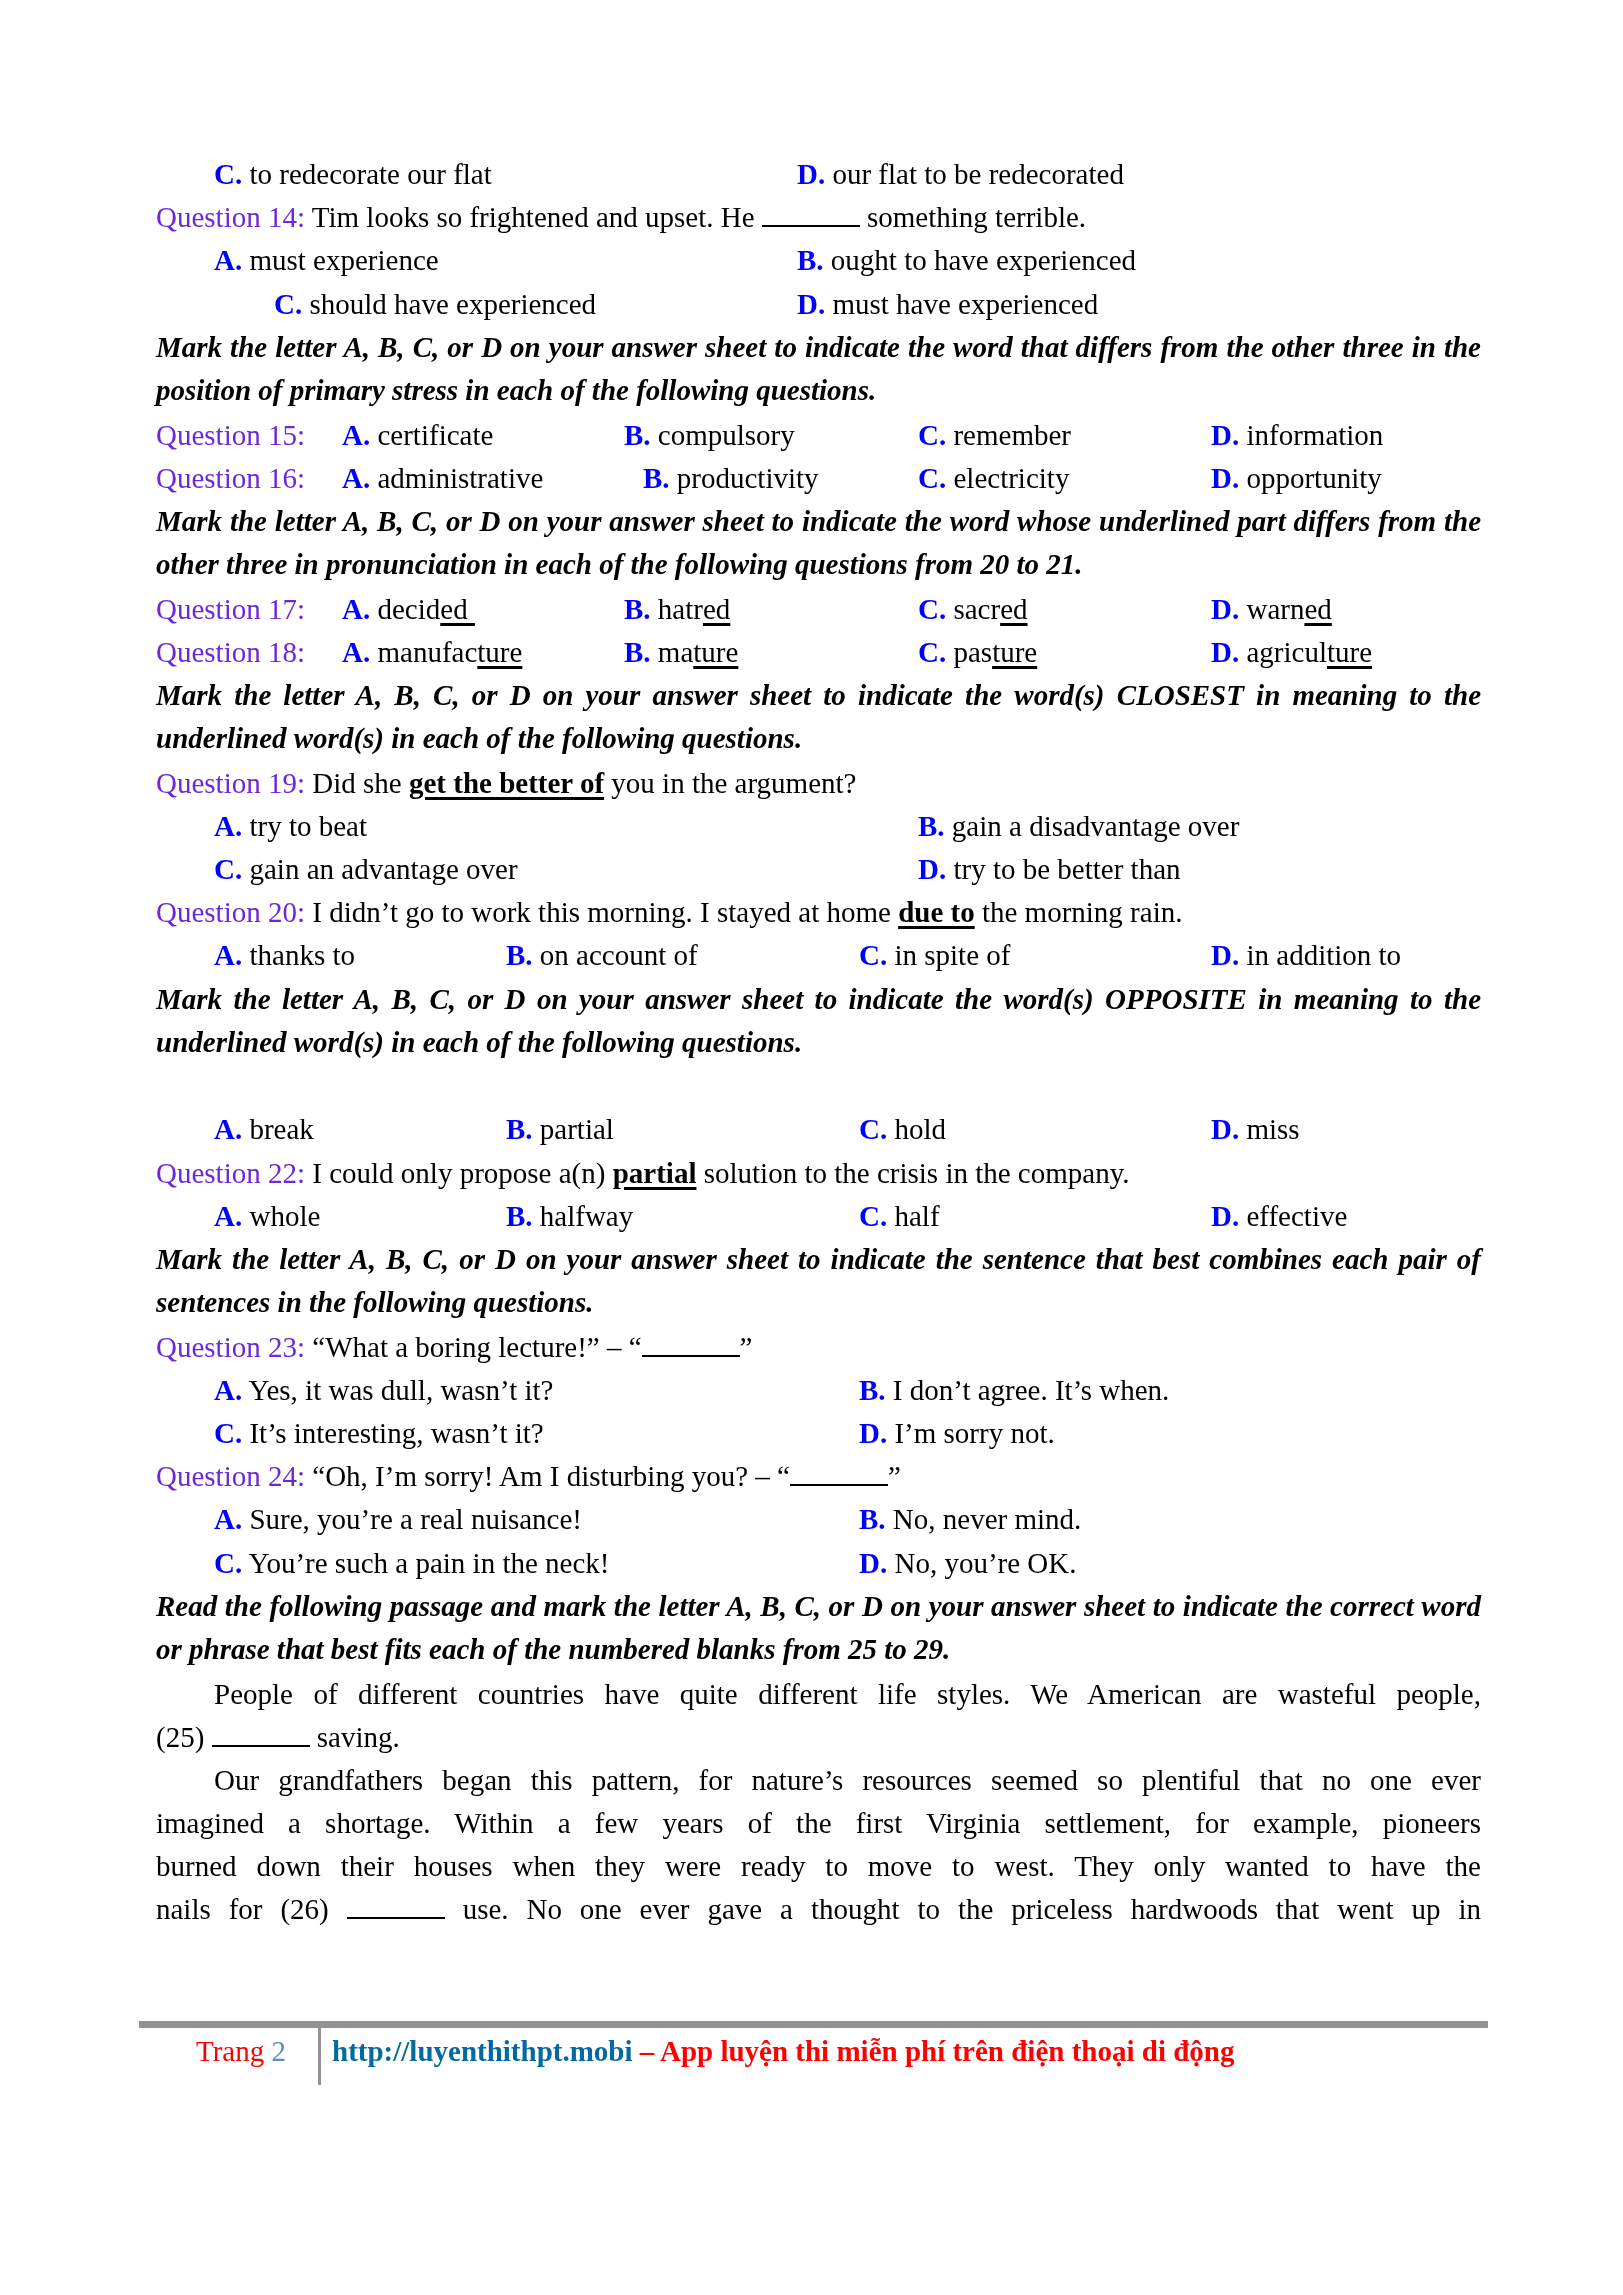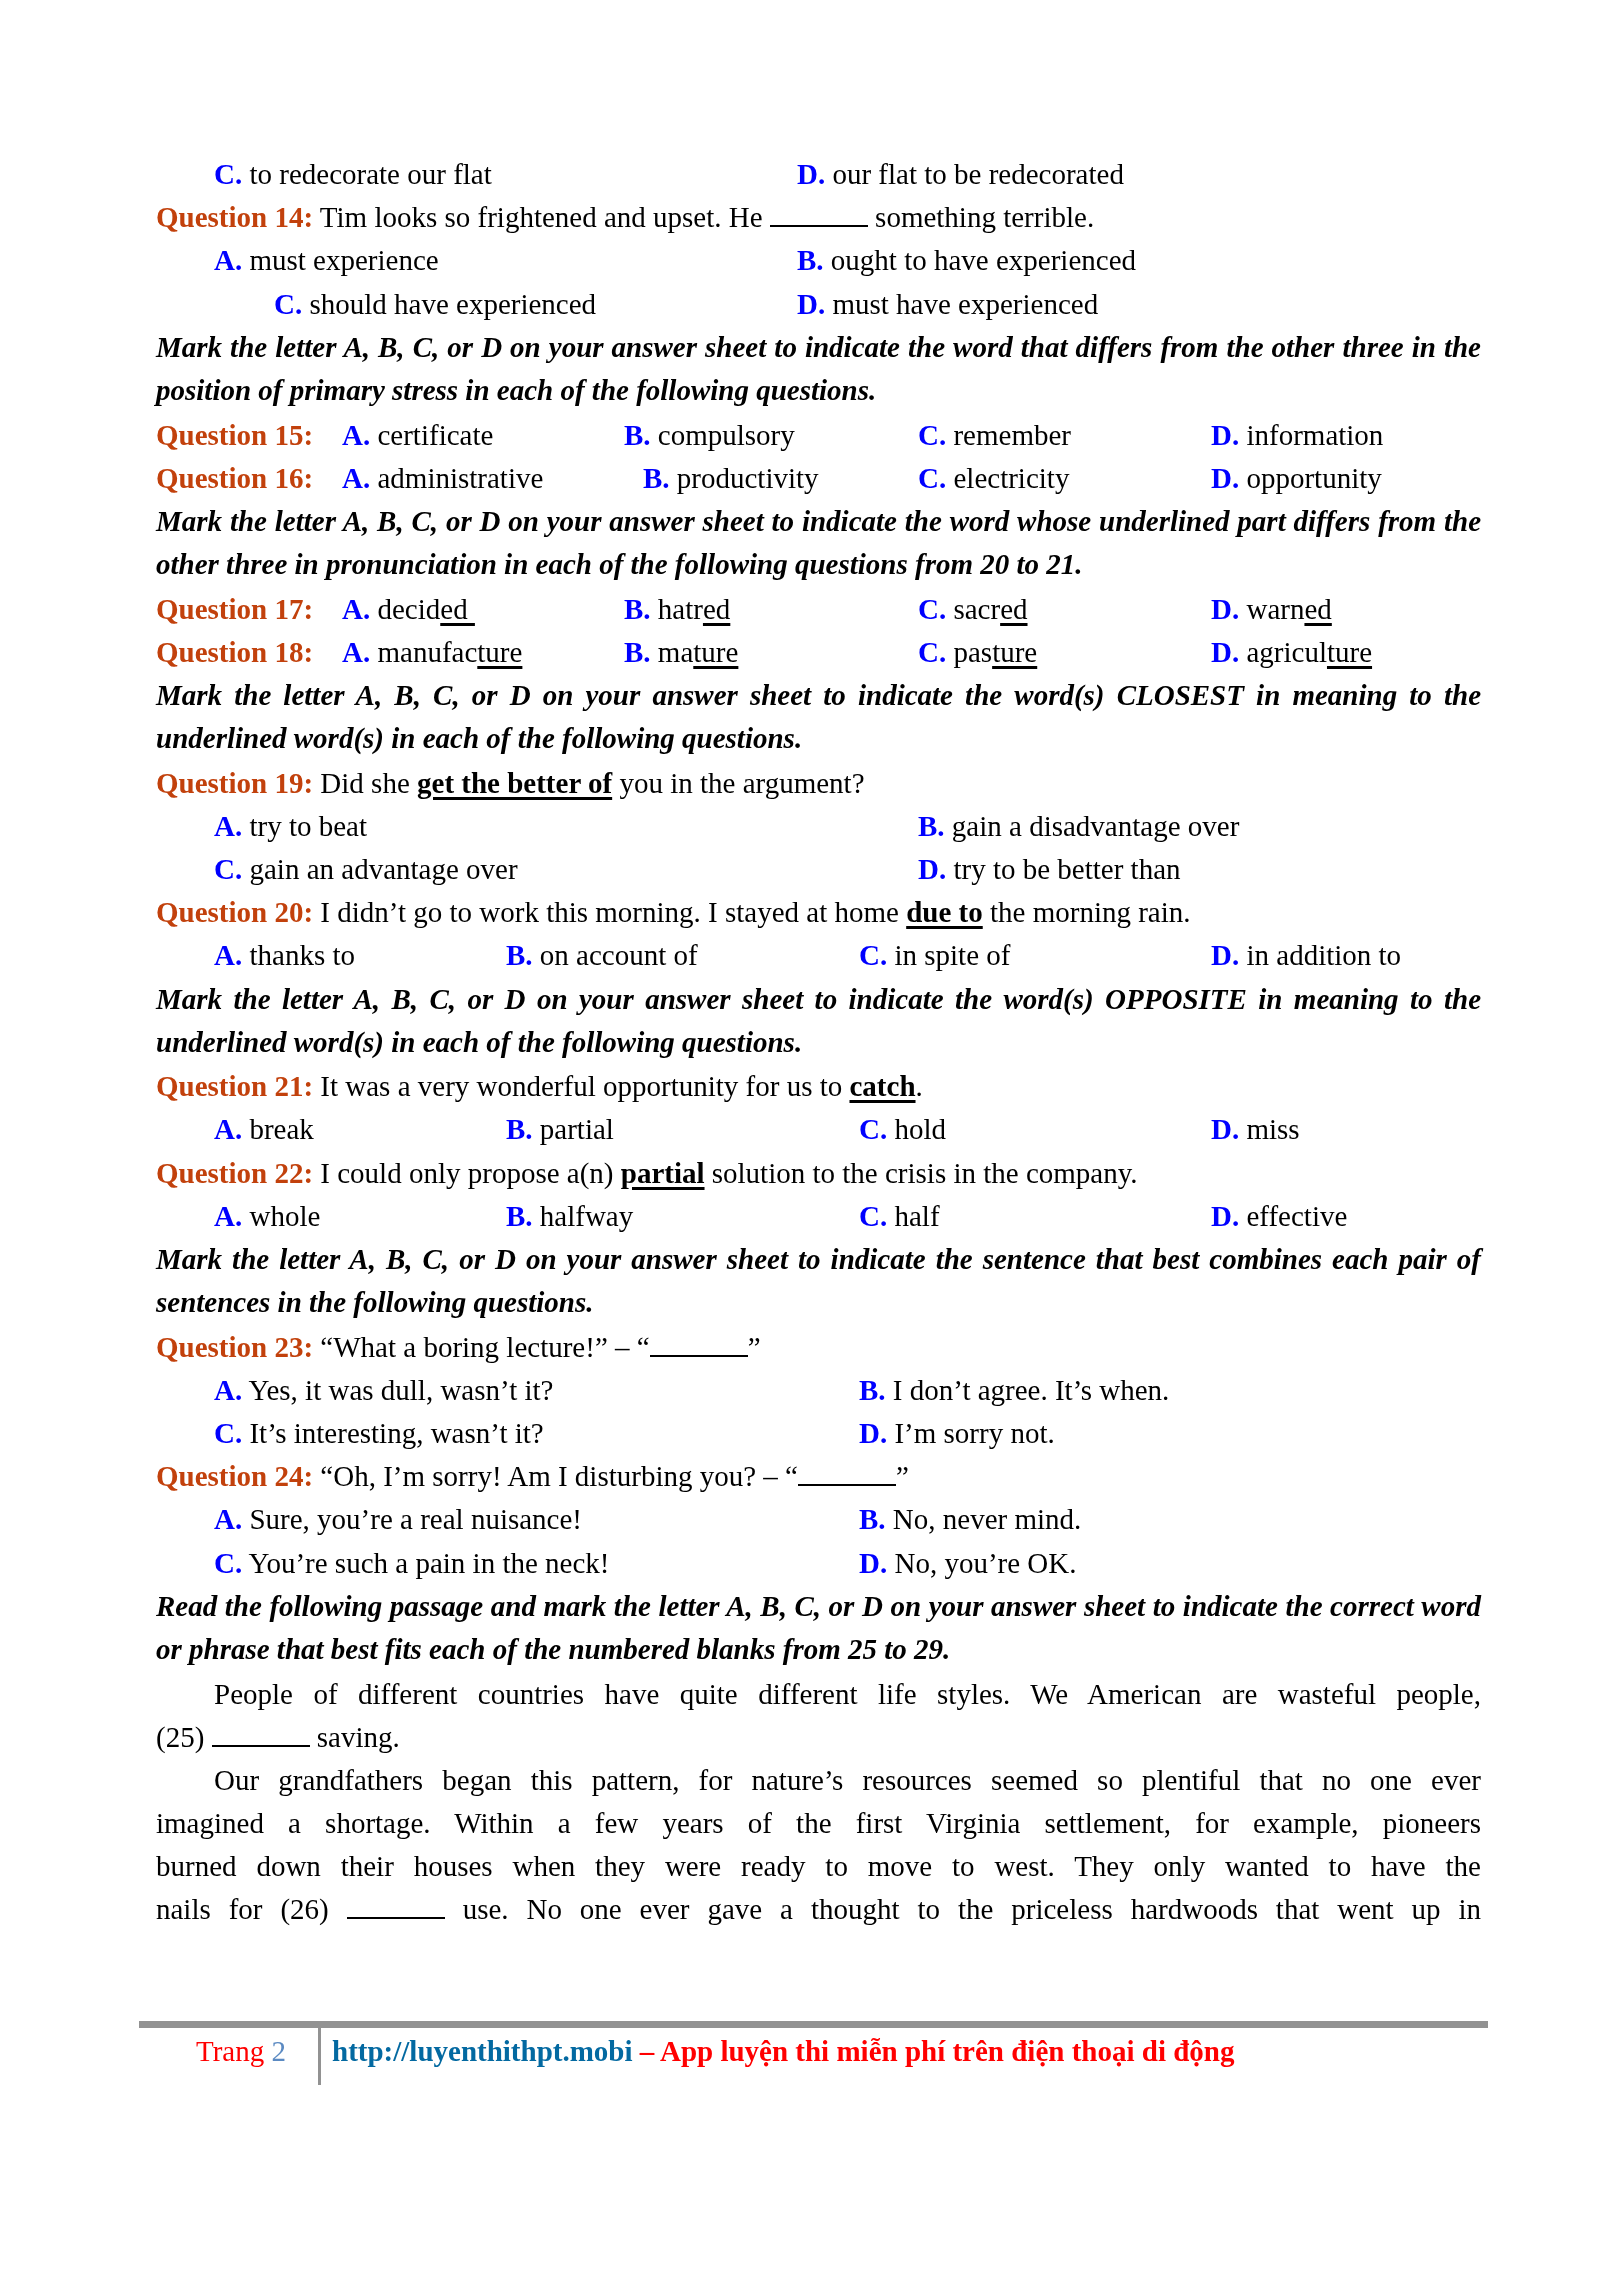--- a/index.html
+++ b/index.html
@@ -1,20 +1,20 @@
 <!DOCTYPE html>
 <html style="font-size:10.5px"><head>
 <meta charset="utf-8">
 <style>
   html, body { margin: 0; padding: 0; background: #ffffff; }
   body { width: 1623px; height: 2295px; position: relative; overflow: hidden;
          font-family: "Liberation Serif", "DejaVu Serif", serif; color: #000; }
   .page { position: absolute; left: 0; top: 0; width: 1623px; height: 2184px; }
   .line { position: absolute; left: 156px; width: 1325px; font-size: 29px; line-height: 43px; white-space: nowrap; }
-  .q { color: #c2410c; font-weight: bold; }
+  .q { color: #6d28d9; font-weight: normal; }
   .l { color: #0000ff; font-weight: bold; }
   .instr { font-weight: bold; font-style: italic; white-space: normal; text-align: justify; text-align-last: left; }
   .just { white-space: normal; text-align: justify; }
   .u { text-decoration: underline; text-decoration-thickness: 2.6px; text-underline-offset: 3.9px; }
   .ub { font-weight: bold; text-decoration: underline; text-decoration-thickness: 3.3px; text-underline-offset: 3.9px; }
   .blank { display: inline-block; border-bottom: 2px solid #000; width: 98px; height: 26px; vertical-align: baseline; }
   .opt { position: absolute; top: 0; }
   .footer-rule { position: absolute; left: 139px; top: 2021px; width: 1349px; height: 6.5px; background: #929292; }
   .footer-vbar { position: absolute; left: 318px; top: 2028px; width: 3.3px; height: 57px; background: #929292; }
   .footer { position: absolute; top: 2032px; font-size: 29px; line-height: 39px; font-weight: bold; white-space: nowrap; }
@@ -100,23 +100,20 @@
   </div>
   <div class="line" style="top:934px;">
     <span class="opt" style="left:58px;"><span class="l">A.</span> <span>thanks to</span></span>
     <span class="opt" style="left:350px;"><span class="l">B.</span> <span>on account of</span></span>
     <span class="opt" style="left:703px;"><span class="l">C.</span> <span>in spite of</span></span>
     <span class="opt" style="left:1055px;"><span class="l">D.</span> <span>in addition to</span></span>
   </div>
 
   <div class="line instr" style="top:978px;">Mark the letter A, B, C, or D on your answer sheet to indicate the word(s) OPPOSITE in meaning to the underlined word(s) in each of the following questions.</div>
 
-  <div class="line" style="top:1065px;">
-    <span class="q">Question 21:</span> <span>It was a very wonderful opportunity for us to</span> <span class="ub">catch</span><span>.</span>
-  </div>
   <div class="line" style="top:1108px;">
     <span class="opt" style="left:58px;"><span class="l">A.</span> <span>break</span></span>
     <span class="opt" style="left:350px;"><span class="l">B.</span> <span>partial</span></span>
     <span class="opt" style="left:703px;"><span class="l">C.</span> <span>hold</span></span>
     <span class="opt" style="left:1055px;"><span class="l">D.</span> <span>miss</span></span>
   </div>
 
   <div class="line" style="top:1152px;">
     <span class="q">Question 22:</span> <span>I could only propose a(n)</span> <span class="ub">partial</span> <span>solution to the crisis in the company.</span>
   </div>

